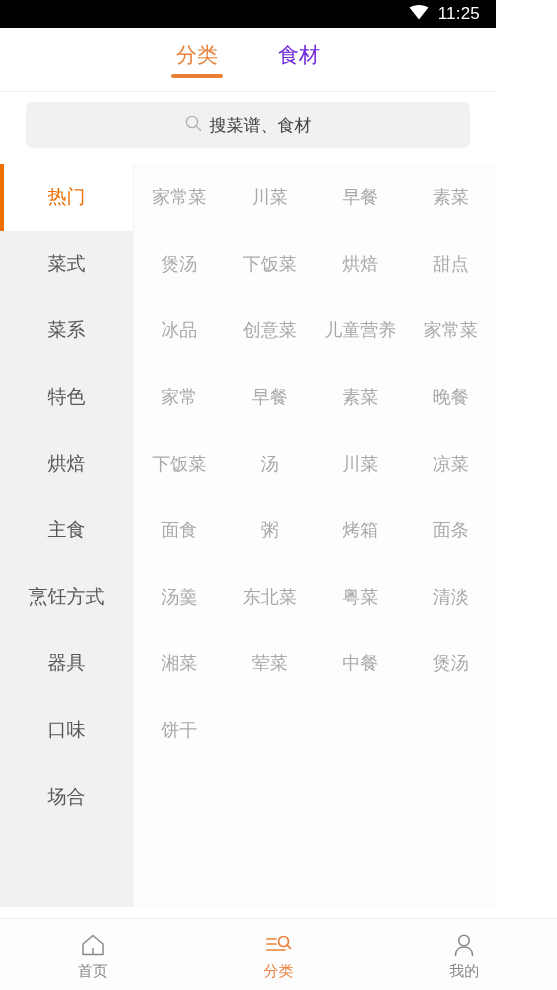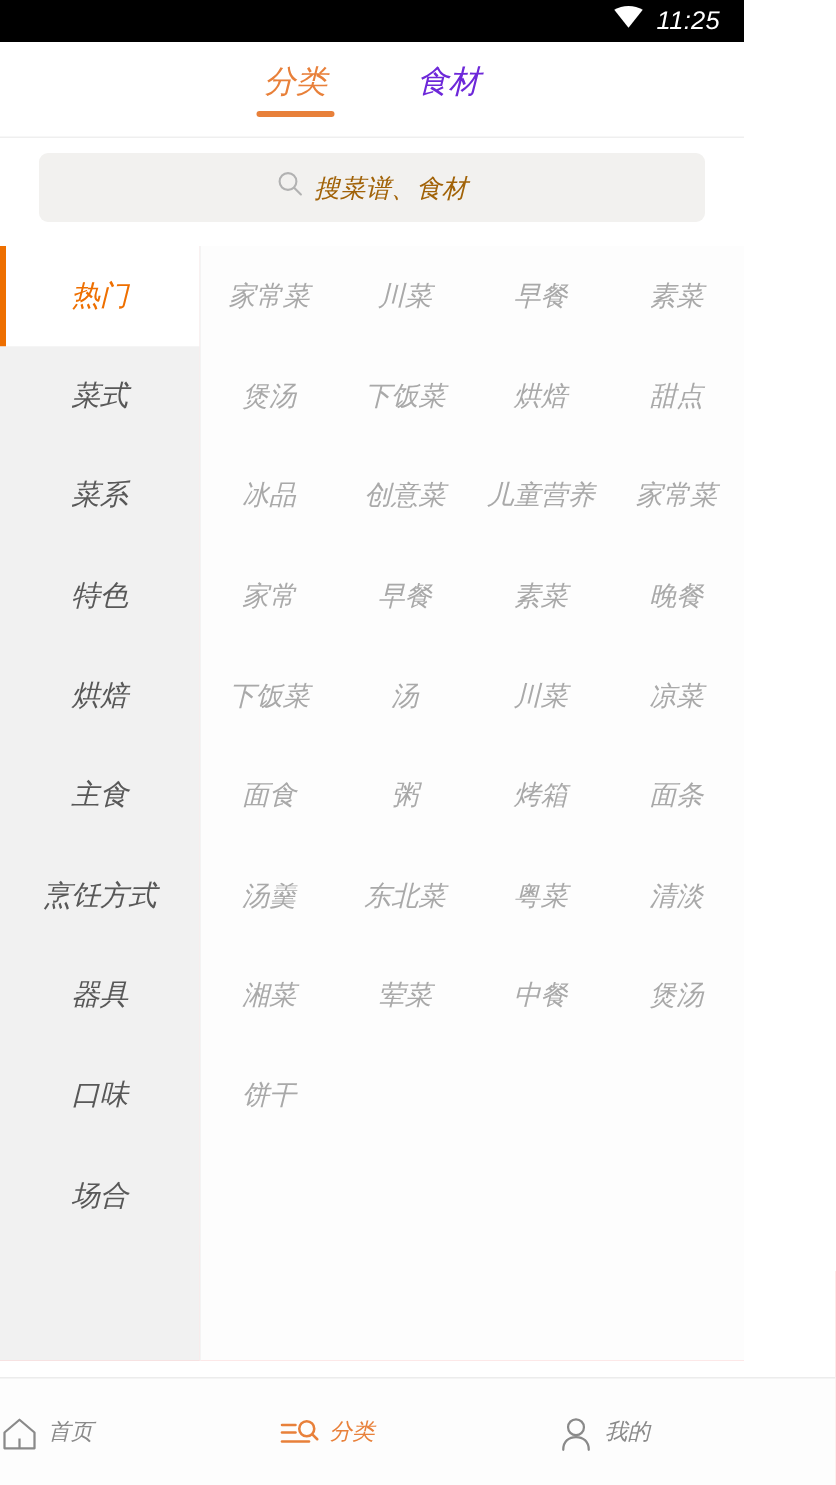--- a/index.html
+++ b/index.html
@@ -2,21 +2,21 @@
 <html><head>
 <meta charset="utf-8">
 <title>Recipe Category App</title>
 <style>
   * { margin:0; padding:0; box-sizing:border-box; }
   html, body {
     width:557px; height:990px;
     font-family:"Liberation Sans","DejaVu Sans",sans-serif;
     background:#ffffff; overflow:hidden;
   }
-  #app { position:relative; width:496px; height:990px; background:#fff;font-style:italic; }
+  #app { position:relative; width:496px; height:990px; background:#fff; }
 
   
   .statusbar{
     height:28px; background:#000; display:flex; align-items:center;
     justify-content:flex-end; padding-right:16px; gap:9px;
   }
   .wifi-icon{ display:block; }
   .status-time{ color:#fff; font-size:17px; letter-spacing:.2px; }
 
   
@@ -34,21 +34,21 @@
     content:""; position:absolute; left:50%; transform:translateX(-50%);
     bottom:3px; width:52px; height:4px; border-radius:2px; background:#e8803a;
   }
 
   
   .search-wrap{ background:#fff; padding:10px 26px 16px 26px; }
   .search-box{
     height:46px; background:#f2f1ef; border-radius:6px;
     display:flex; align-items:center; justify-content:center; gap:8px;
   }
-  .search-placeholder{ font-size:17px; color:#a16207; }
+  .search-placeholder{ font-size:17px; color:#404040; }
 
   
   .body{ display:flex; height:743px; background:#fca5a5; }
 
   .sidebar{
     width:133px; background:#f1f1f1; overflow:hidden; flex:none;
   }
   .side-item{
     height:66.6px; display:flex; align-items:center; justify-content:center;
     position:relative; font-size:19px; color:#585858; background:#f1f1f1;
@@ -69,21 +69,21 @@
     font-size:18px; color:#a9a9a9;
   }
 
   
   .bottomnav{
     position:absolute; left:0; bottom:0; width:557px; height:72px;
     background:#fdfdfd; border-top:1px solid #ececec;
     display:flex; align-items:center;
   }
   .nav-item{
-    flex:1; display:flex; flex-direction:row; align-items:center;
+    flex:1; display:flex; flex-direction:column; align-items:center;
     justify-content:flex-start; gap:6px; color:#8a8a8a;
   }
   .nav-item.active{ color:#e8803a; }
   .nav-label{ font-size:15px; line-height:1; }
   .nav-ico{ height:26px; display:flex; align-items:flex-end; }
 </style>
 </head>
 <body>
 
 <div id="app">

